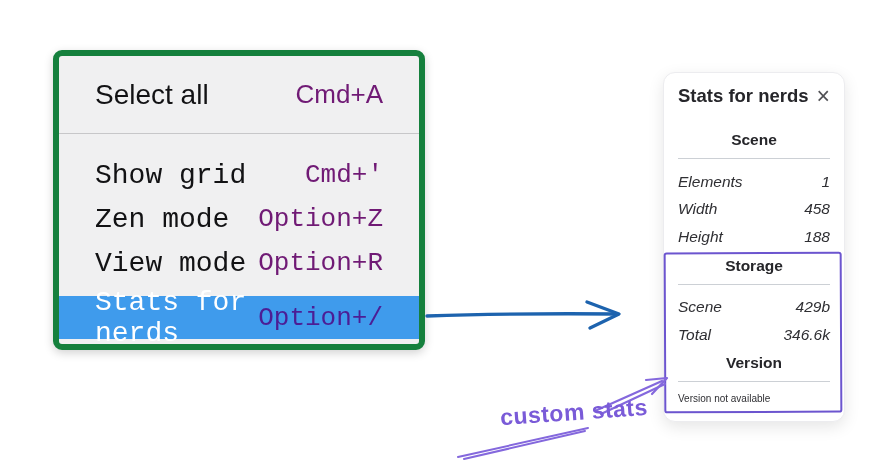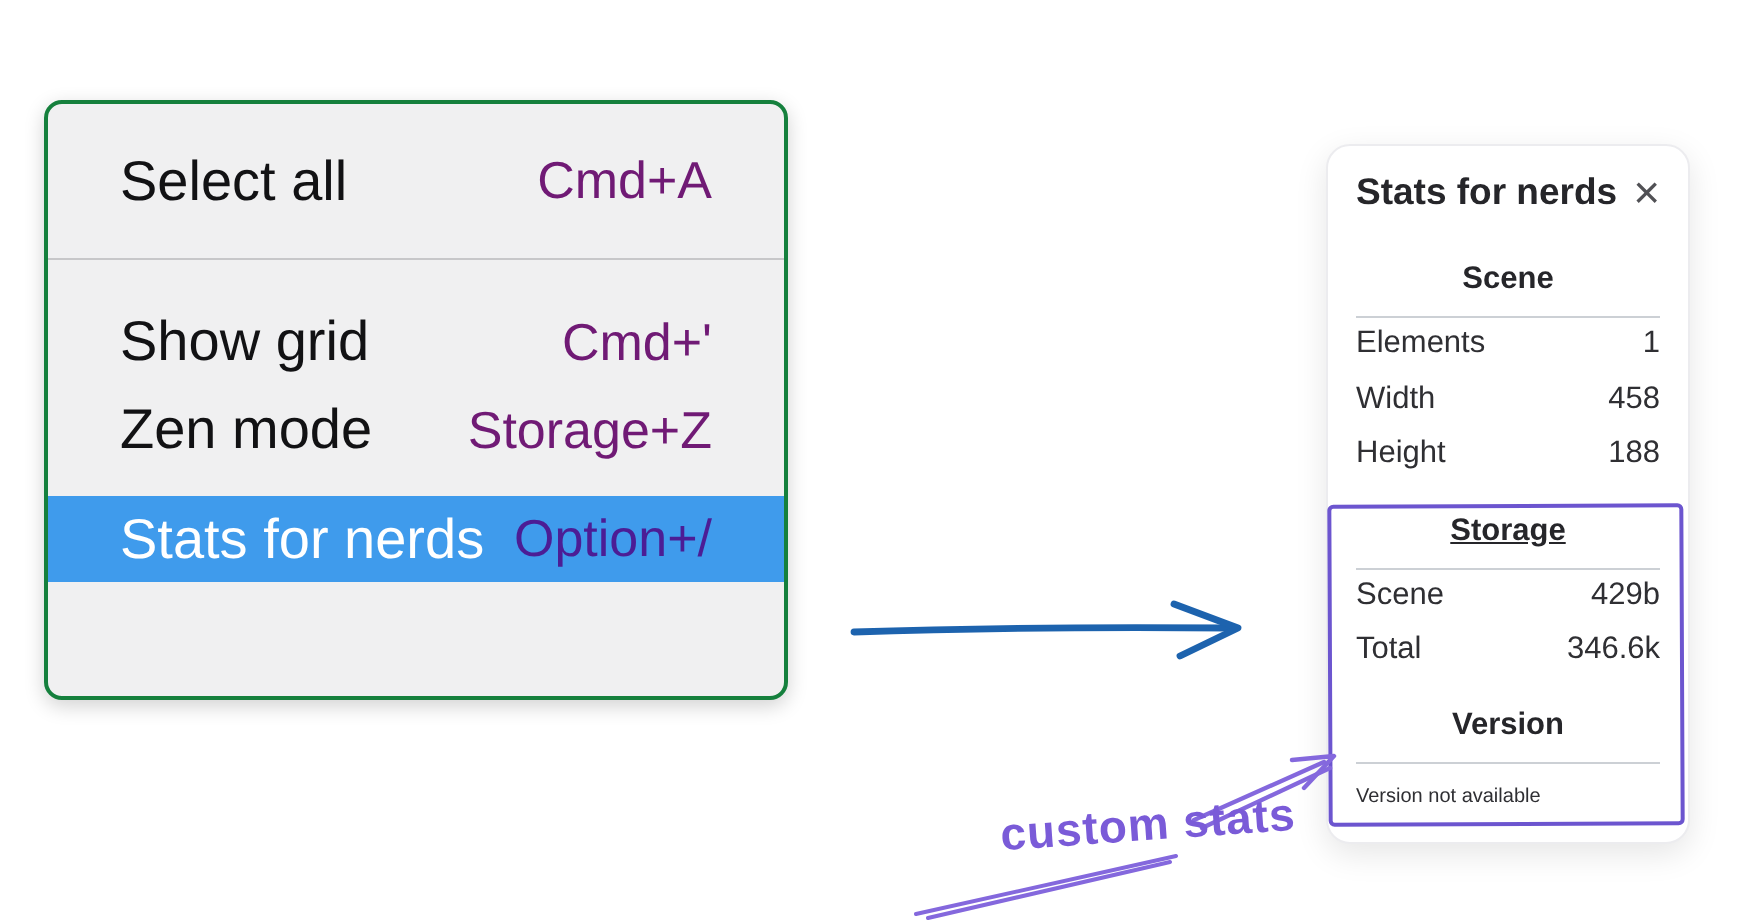--- a/index.html
+++ b/index.html
@@ -1,51 +1,51 @@
 <!DOCTYPE html>
 <html><head>
 <meta charset="utf-8">
 <style>
   html,body{margin:0;padding:0;background:#ffffff;}
   body{font-family:"Liberation Sans", sans-serif;}
   .canvas{position:relative;width:873px;height:461px;background:#ffffff;overflow:hidden;}
 
   
   .menu{
-    position:absolute;left:22px;top:50px;width:372px;height:300px;box-sizing:border-box;
-    background:#f0f0f1;border:2px solid #15803d;border-radius:9px;
+    position:absolute;left:53px;top:50px;width:372px;height:300px;box-sizing:border-box;
+    background:#f0f0f1;border:6px solid #15803d;border-radius:9px;
     box-shadow:0 3px 10px rgba(0,0,0,.18);
     font-size:28px;color:#121214;
   }
   .menu-item{display:flex;justify-content:space-between;align-items:center;padding:0 36px;}
   .menu-item.first{height:77px;}
   .menu-divider{height:1px;background:#c7c7c9;}
   .menu-group{padding-top:19px;}
-  .menu-group .menu-item{height:44px;}
+  .menu-group .menu-item{height:44px;font-family:Liberation Mono, monospace;}
   .menu-item.selected{height:43px;margin-top:11px;background:#3f9bec;color:#ffffff;}
   .mi-shortcut{color:#701a75;font-size:26px;}
   .selected .mi-shortcut{color:#4c1d95;}
 
   
   .stats-panel{
     position:absolute;left:663px;top:72px;width:182px;height:350px;box-sizing:border-box;
     background:#ffffff;border:1px solid #ececef;border-radius:12px;
     box-shadow:0 5px 16px rgba(0,0,0,.10);
     padding:10px 14px;font-size:15.5px;color:#2f2f33;
   }
   .sp-header{display:flex;justify-content:space-between;align-items:center;height:26px;}
   .sp-title{font-weight:bold;font-size:18.5px;color:#26262a;}
   .sp-close{font-size:23px;line-height:1;color:#515155;cursor:pointer;}
   .sp-heading{font-weight:bold;text-align:center;font-size:15.5px;height:20px;color:#26262a;}
   .sp-heading.scene{margin-top:22px;}
-  .sp-heading.storage{margin-top:11px;text-decoration:underline;}
+  .sp-heading.storage{margin-top:11px;}
   .sp-heading.version{margin-top:10px;text-align:center;}
   .sp-divider{height:1px;background:#ccd0d5;margin-top:7px;}
   .sp-rows{margin-top:4px;}
-  .sp-row{display:flex;justify-content:space-between;align-items:flex-start;height:27.5px;}
+  .sp-row{display:flex;justify-content:space-between;align-items:flex-end;height:27.5px;font-style:italic;}
   .sp-note{margin-top:4px;height:26px;display:flex;align-items:center;font-size:10px;white-space:nowrap;}
 
   
   .purple-box{
     position:absolute;left:664px;top:252px;width:178px;height:161px;box-sizing:border-box;
     border:2px solid #6c55cf;border-radius:3px;transform:rotate(-0.25deg);
     pointer-events:none;
   }
   .overlay{position:absolute;left:0;top:0;width:873px;height:461px;pointer-events:none;}
   .annotation-label{
@@ -65,21 +65,25 @@
       <span class="mi-shortcut">Cmd+A</span>
     </div>
     <div class="menu-divider"></div>
     <div class="menu-group">
       <div class="menu-item">
         <span class="mi-label">Show grid</span>
         <span class="mi-shortcut">Cmd+'</span>
       </div>
       <div class="menu-item">
         <span class="mi-label">Zen mode</span>
-        <span class="mi-shortcut">Storage+Z</span>
+        <span class="mi-shortcut">Option+Z</span>
+      </div>
+      <div class="menu-item">
+        <span class="mi-label">View mode</span>
+        <span class="mi-shortcut">Option+R</span>
       </div>
       <div class="menu-item selected">
         <span class="mi-label">Stats for nerds</span>
         <span class="mi-shortcut">Option+/</span>
       </div>
     </div>
   </div>
 
   <div class="stats-panel">
     <div class="sp-header">

